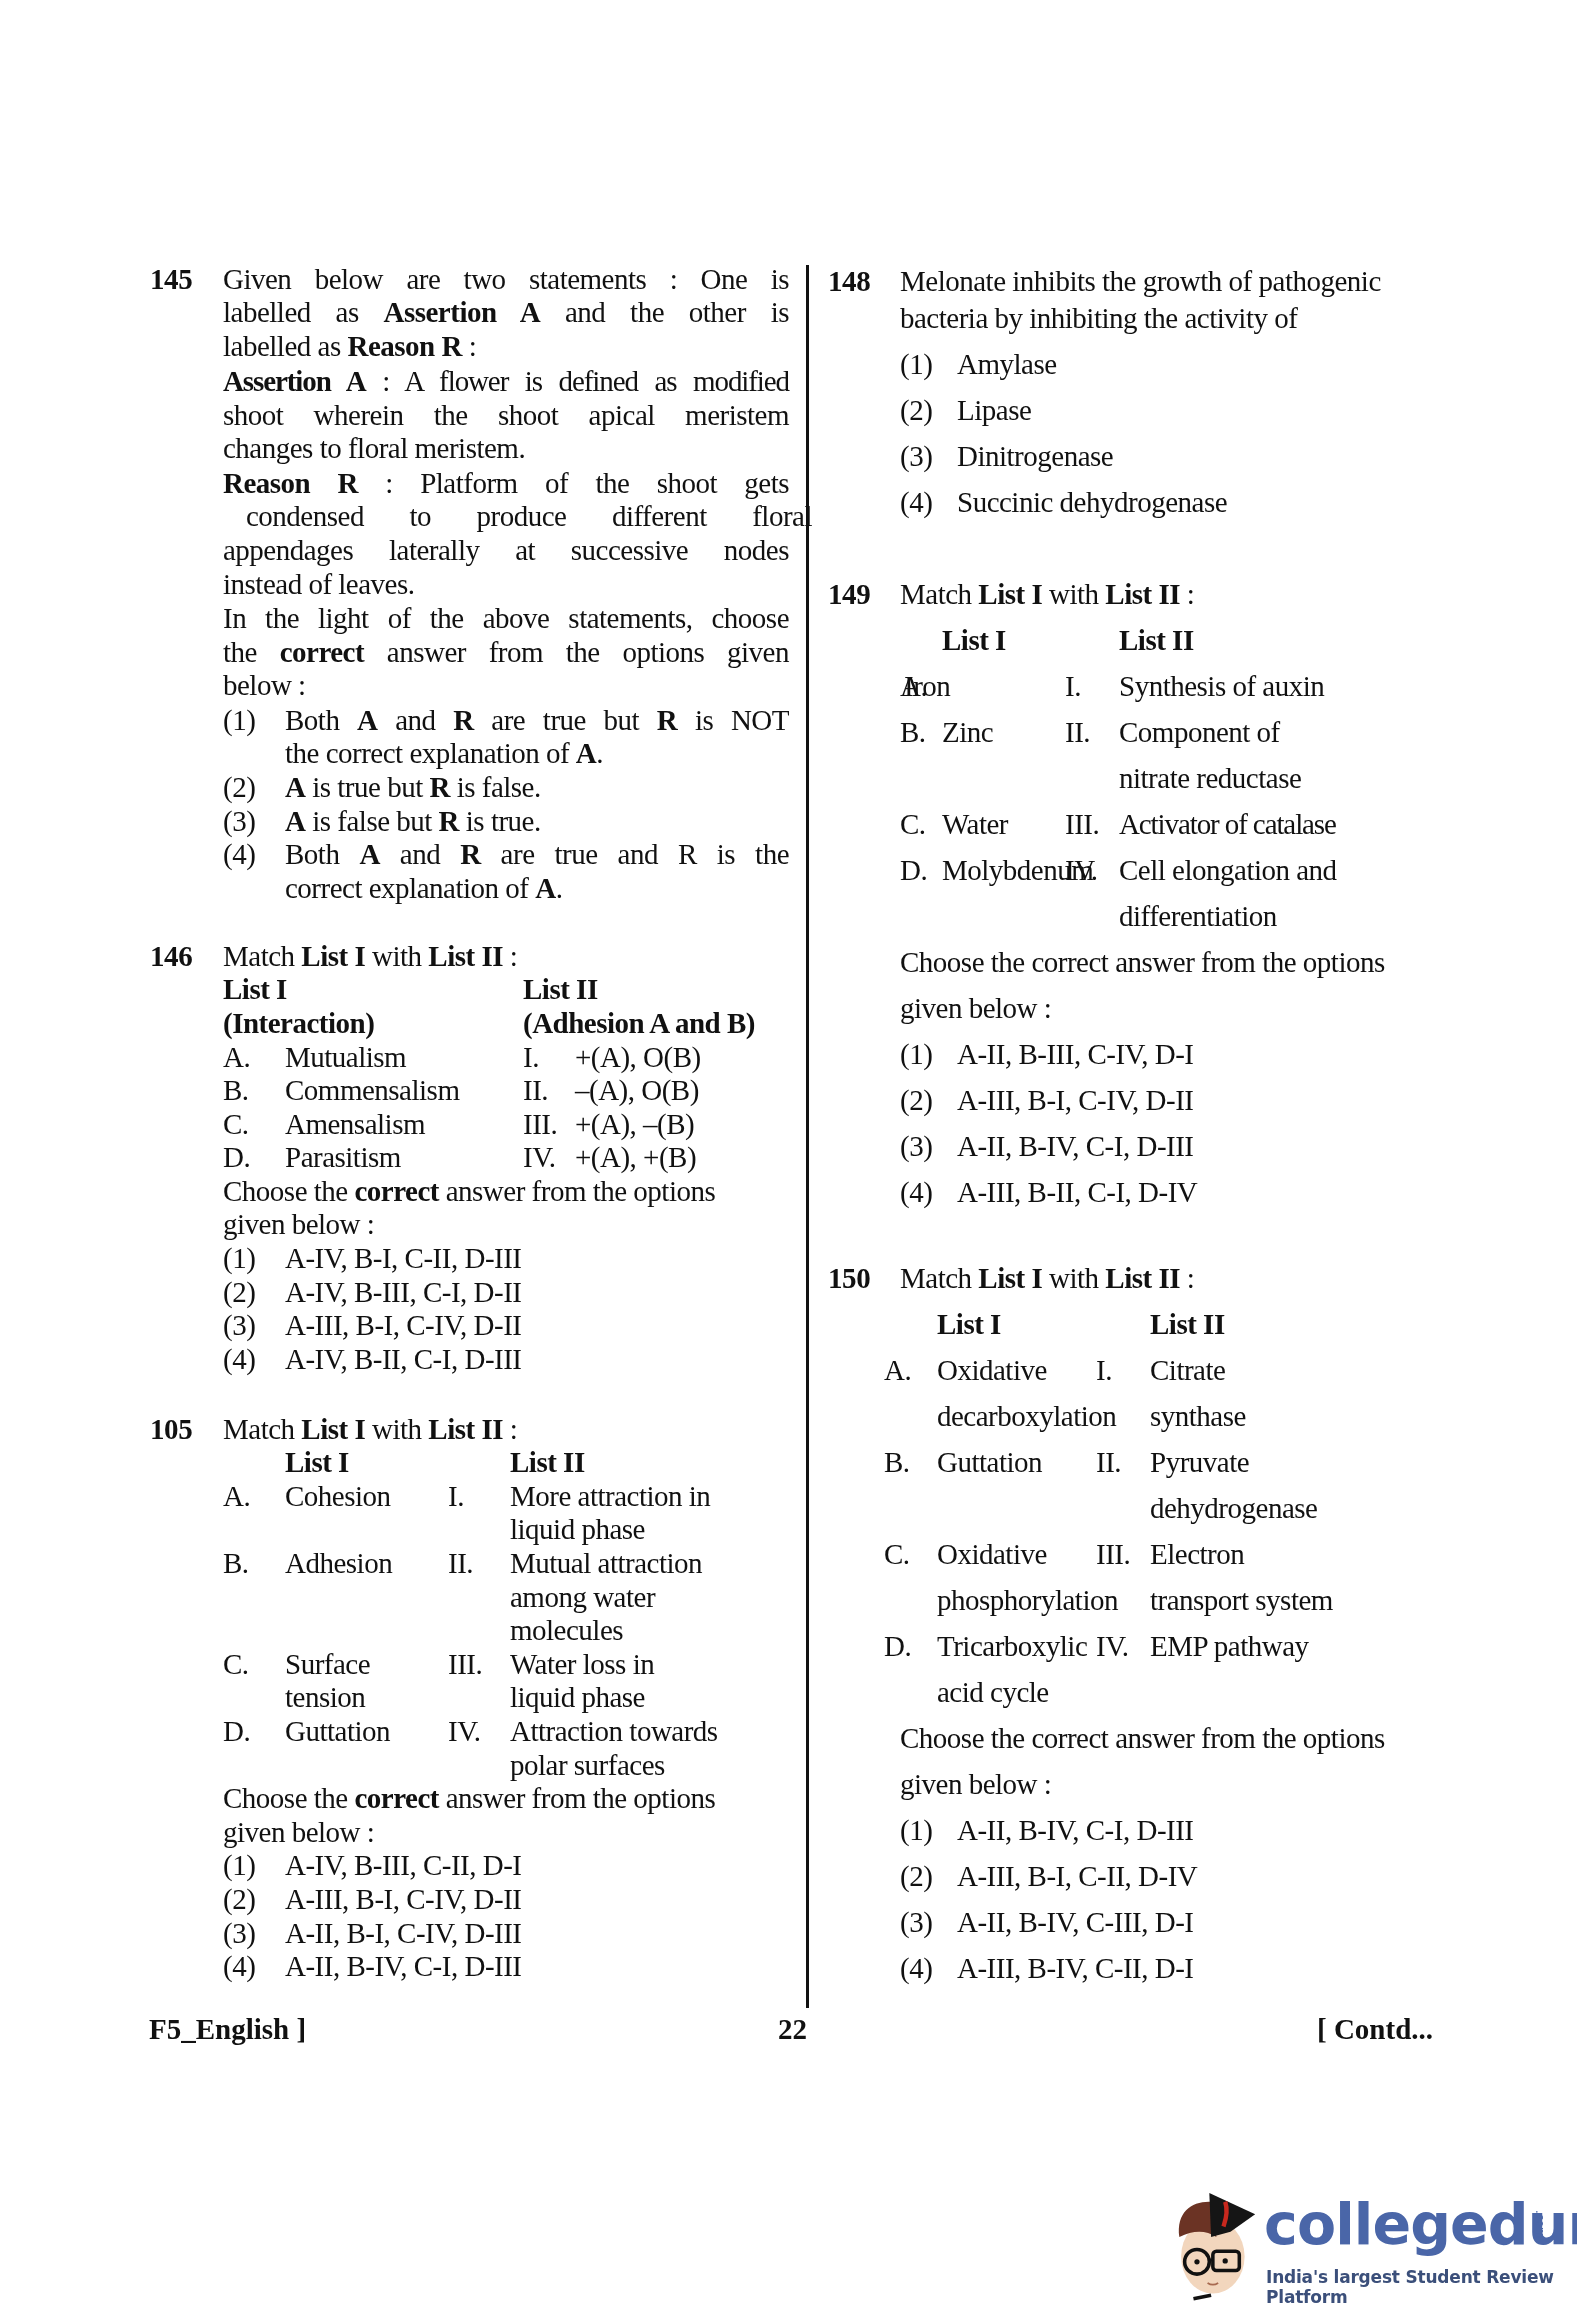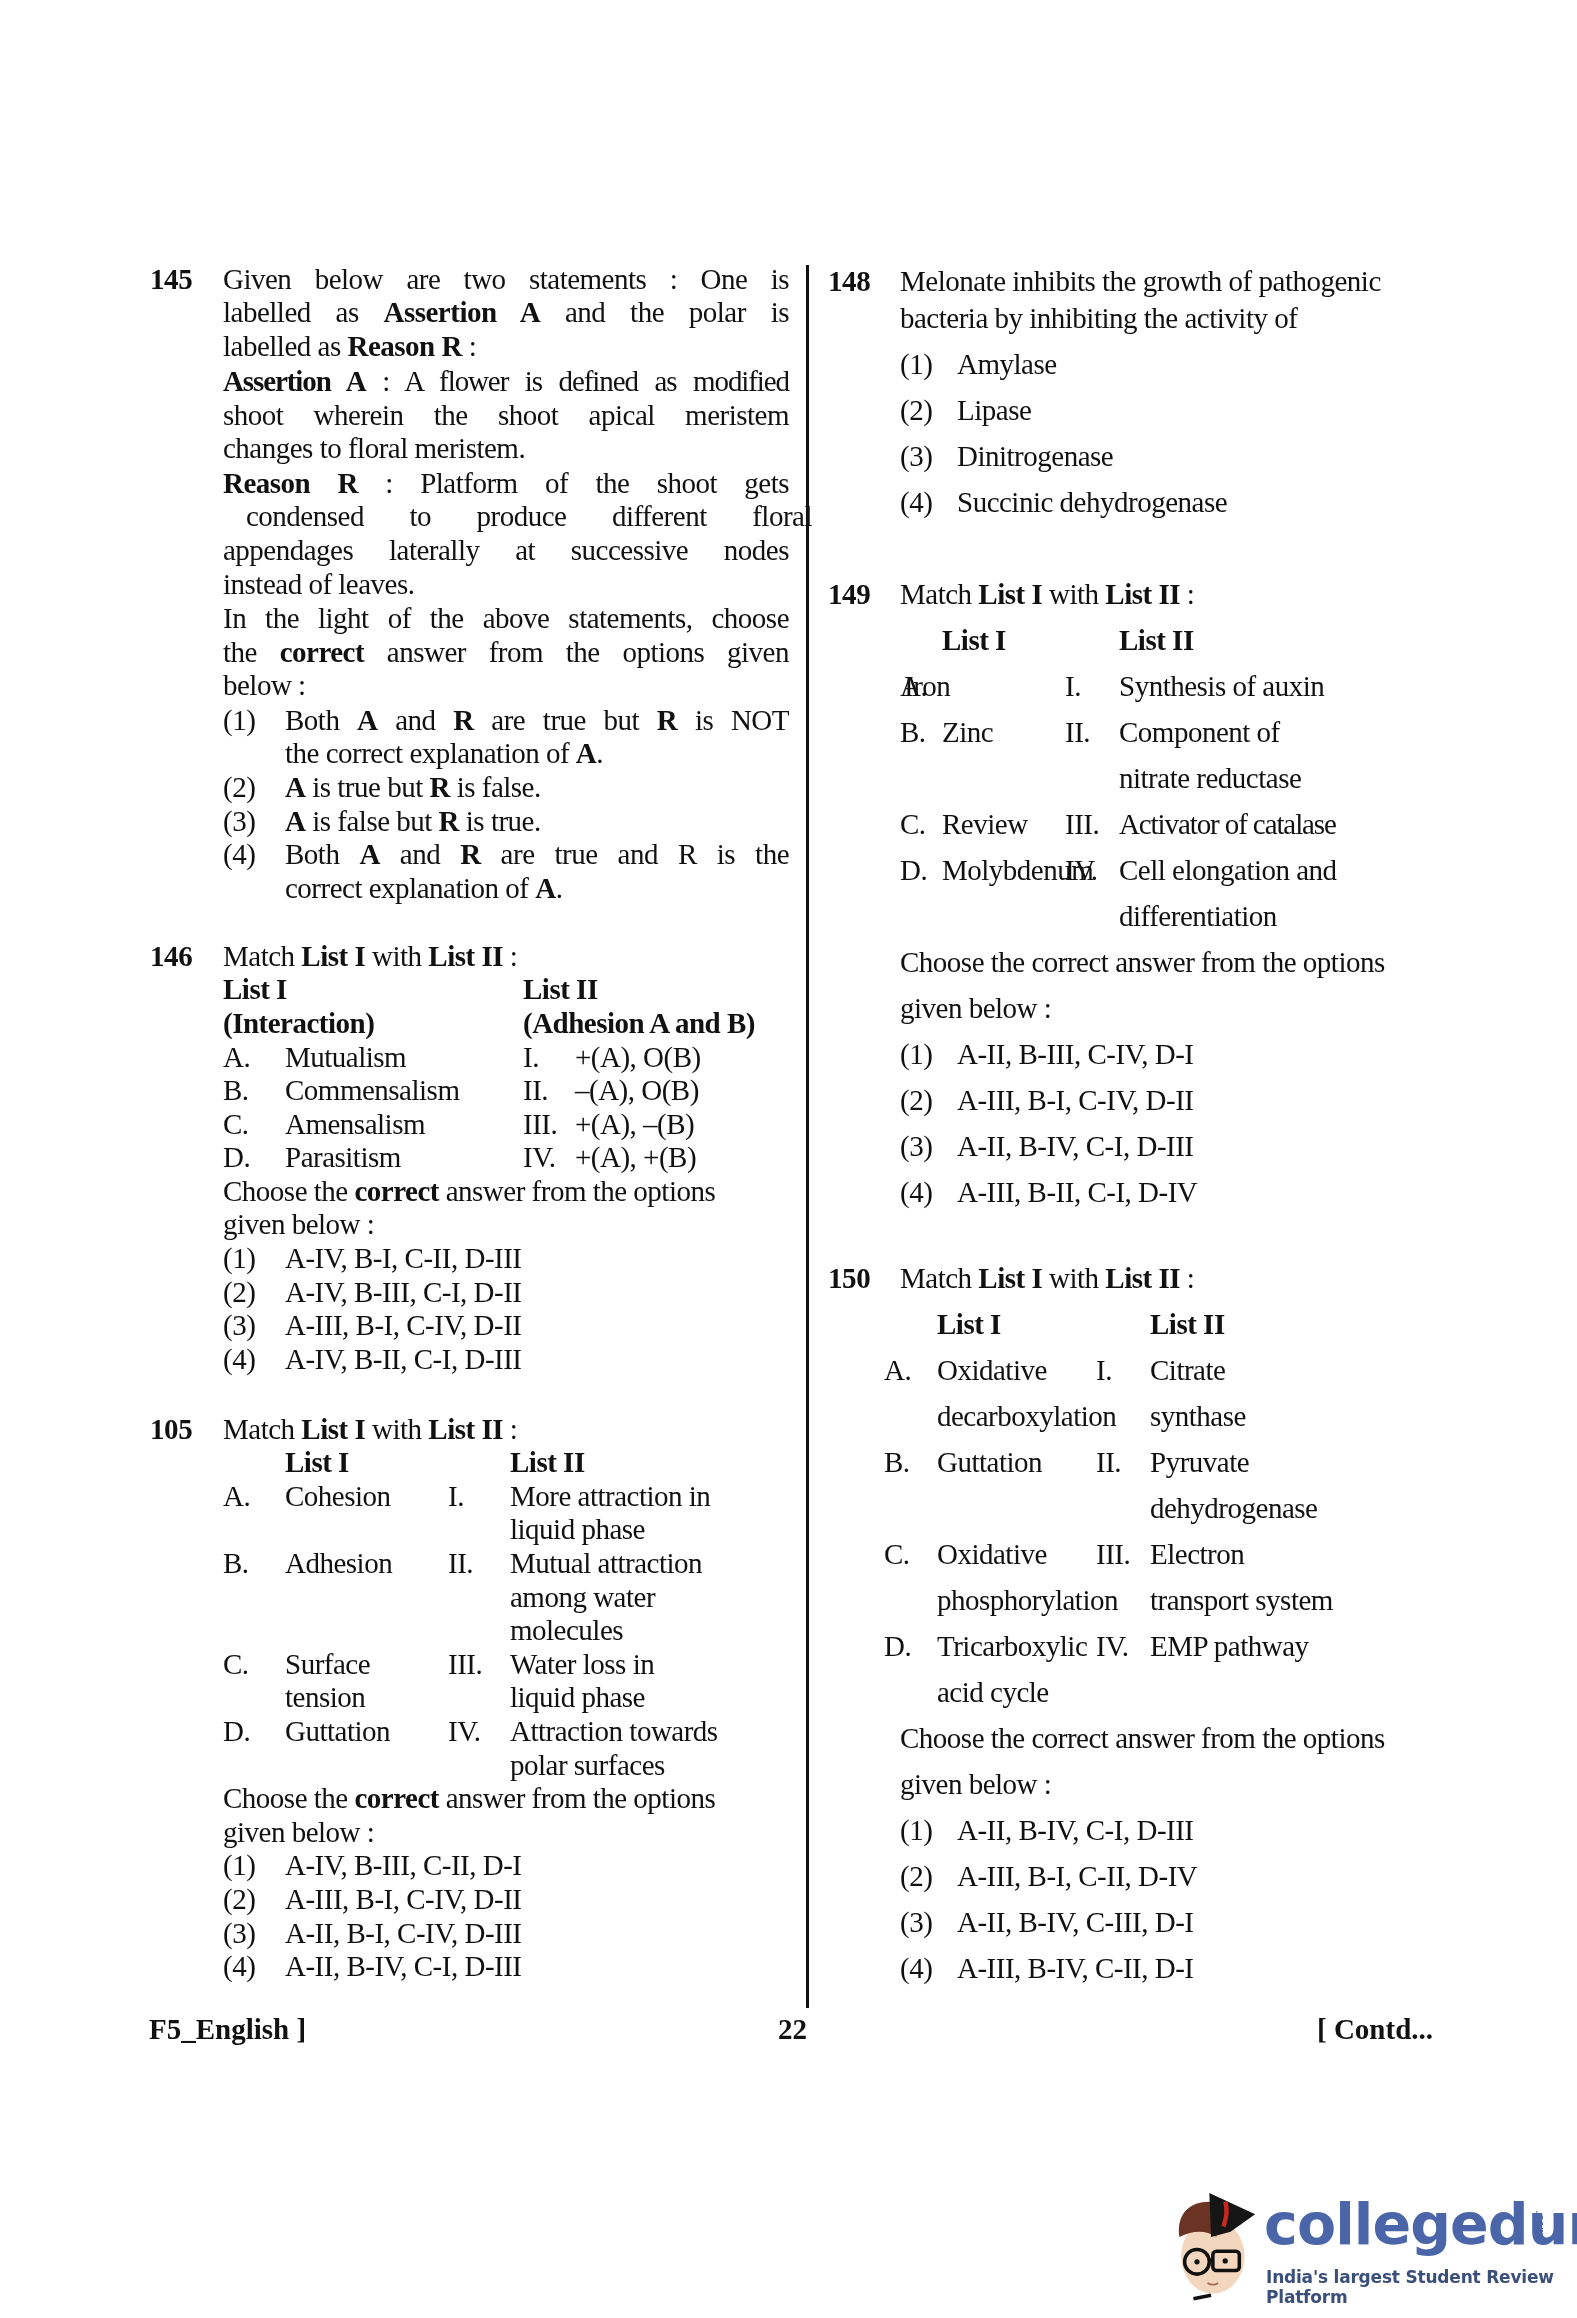--- a/index.html
+++ b/index.html
@@ -19,21 +19,21 @@
               font-size: 11.5px; color: #4a66a8; transform: rotate(90deg); transform-origin: left top; }
   .logo-tag { position: absolute; left: 99px; top: 92px; font-family: "DejaVu Sans", sans-serif;
               font-size: 17px; font-weight: bold; color: #3b4f7a; letter-spacing: -0.2px; }
 </style>
 </head>
 <body>
 
 <div>
   <span class="qn" style="left:150px;top:262px;">145</span>
   <span class="ln just" style="left:223px;top:262px;width:566px;">Given below are two statements : One is</span>
-  <span class="ln just" style="left:223px;top:295px;width:566px;"><span>labelled as </span><b>Assertion A</b><span> and the polar is</span></span>
+  <span class="ln just" style="left:223px;top:295px;width:566px;"><span>labelled as </span><b>Assertion A</b><span> and the other is</span></span>
   <span class="ln" style="left:223px;top:329px;"><span>labelled as </span><b>Reason R</b><span> :</span></span>
 
   <span class="ln just" style="left:223px;top:364px;width:566px;letter-spacing:-1.1px;"><b>Assertion A</b> : <span>A flower is defined as modified</span></span>
   <span class="ln just" style="left:223px;top:398px;width:566px;">shoot wherein the shoot apical meristem</span>
   <span class="ln" style="left:223px;top:431px;">changes to floral meristem.</span>
 
   <span class="ln just" style="left:223px;top:466px;width:566px;"><b>Reason R</b> : <span>Platform of the shoot gets</span></span>
   <span class="ln just" style="left:223px;top:499px;width:566px;margin-left:23px;">condensed to produce different floral</span>
   <span class="ln just" style="left:223px;top:533px;width:566px;">appendages laterally at successive nodes</span>
   <span class="ln" style="left:223px;top:567px;">instead of leaves.</span>
@@ -212,21 +212,21 @@
   </div>
   <div>
     <span class="ln" style="left:900px;top:715px;">B.</span>
     <span class="ln" style="left:942px;top:715px;">Zinc</span>
     <span class="ln" style="left:1065px;top:715px;">II.</span>
     <span class="ln" style="left:1119px;top:715px;">Component of</span>
     <span class="ln" style="left:1119px;top:761px;">nitrate reductase</span>
   </div>
   <div>
     <span class="ln" style="left:900px;top:807px;">C.</span>
-    <span class="ln" style="left:942px;top:807px;">Review</span>
+    <span class="ln" style="left:942px;top:807px;">Water</span>
     <span class="ln" style="left:1065px;top:807px;">III.</span>
     <span class="ln" style="left:1119px;top:807px;letter-spacing:-1.1px;">Activator of catalase</span>
   </div>
   <div>
     <span class="ln" style="left:900px;top:853px;">D.</span>
     <span class="ln" style="left:942px;top:853px;">Molybdenum</span>
     <span class="ln" style="left:1065px;top:853px;">IV.</span>
     <span class="ln" style="left:1119px;top:853px;">Cell elongation and</span>
     <span class="ln" style="left:1119px;top:899px;">differentiation</span>
   </div>

